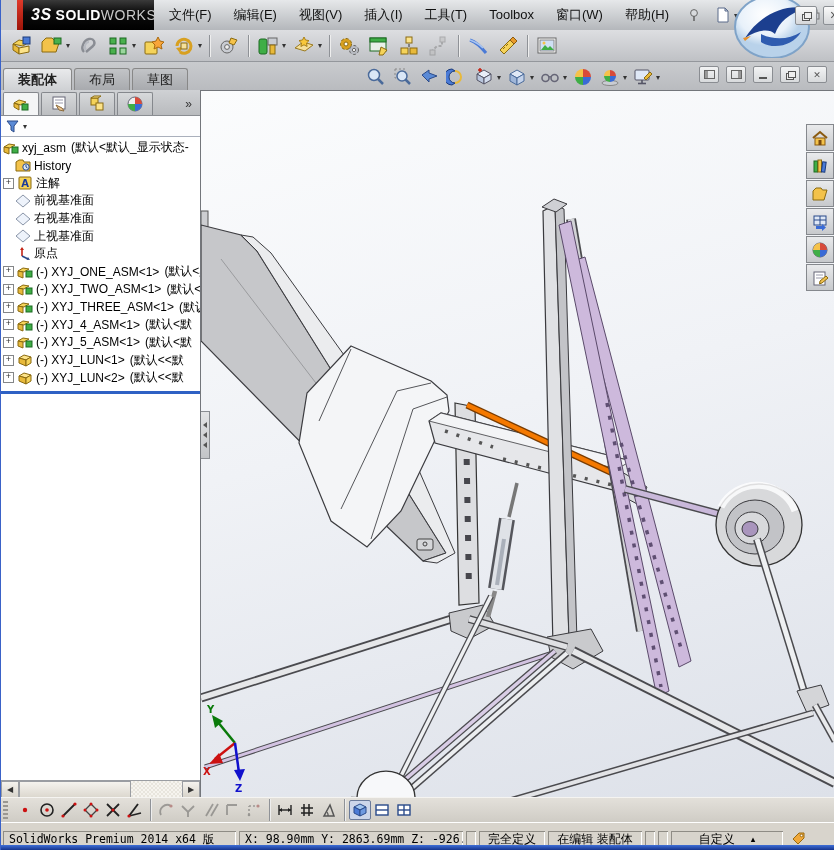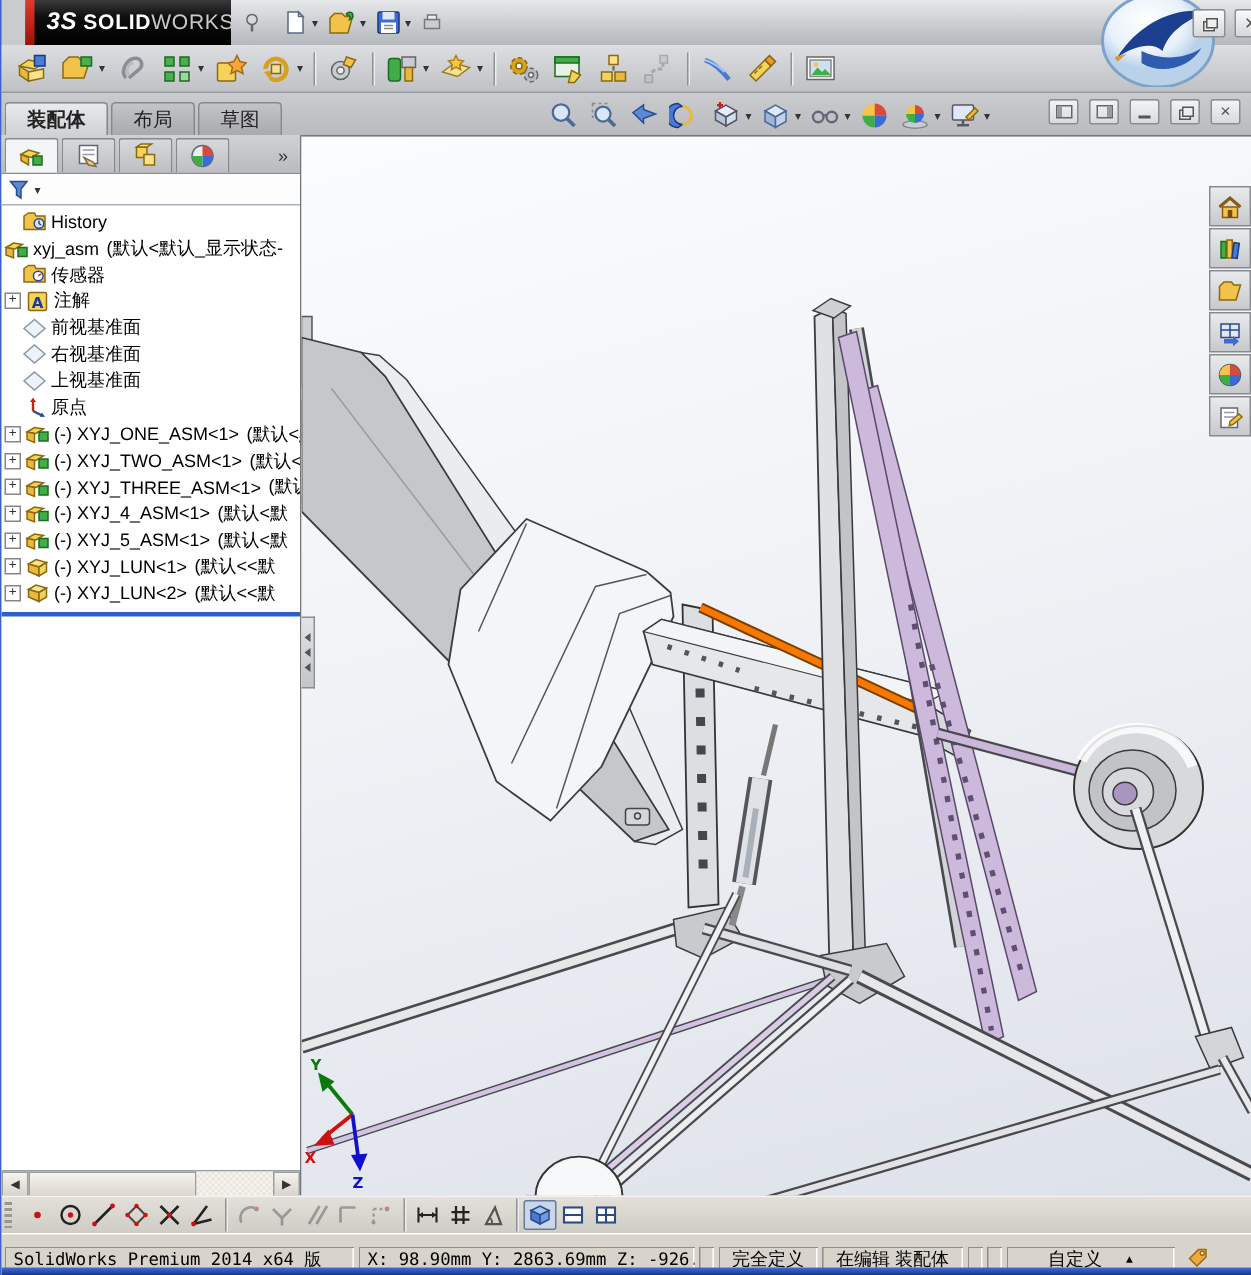--- a/index.html
+++ b/index.html
@@ -92,20 +92,30 @@
 
 <div id="app">
 
   <div class="titlebar">
     <div class="logoblock">
       <div class="redstripe"></div>
       <div class="brand">
         <span class="glyph">3S</span><span class="n1">SOLID</span><span class="n2">WORKS</span>
       </div>
     </div>
+    <div class="menubar">
+      <span class="menu-item">文件(F)</span>
+      <span class="menu-item">编辑(E)</span>
+      <span class="menu-item">视图(V)</span>
+      <span class="menu-item">插入(I)</span>
+      <span class="menu-item">工具(T)</span>
+      <span class="menu-item">Toolbox</span>
+      <span class="menu-item">窗口(W)</span>
+      <span class="menu-item">帮助(H)</span>
+    </div>
     <svg class="pin" viewBox="0 0 16 16">
         <circle cx="8" cy="6" r="3.4" fill="#d8dadd" stroke="#666"></circle>
         <line x1="8" y1="9" x2="8" y2="14" stroke="#666" stroke-width="1.6"></line>
       </svg>
     <div class="qaccess">
       <span class="qbtn">
         <svg width="18" height="18" viewBox="0 0 18 18">
             <path d="M4 2 h7 l3 3 v11 h-10 z" fill="#fff" stroke="#5a6a8a"></path>
             <path d="M11 2 l3 3 h-3 z" fill="#cfd8ea" stroke="#5a6a8a"></path>
           </svg>
@@ -431,46 +441,37 @@
         <span class="pchev">»</span>
       </div>
       <div class="filterbar">
         <svg width="16" height="15" viewBox="0 0 16 15">
             <path d="M2 2 h11 l-4 5 v6 l-3 -2 v-4 z" fill="#5a8ad6" stroke="#2a4a8a"></path>
           </svg>
         <span class="caret">▾</span>
       </div>
       <div class="tree">
         <div class="trow">
+          <span class="gap2"></span>
+          <svg class="ticon" viewBox="0 0 16 16">
+              <path d="M1 7 l5 -3 6 1 -5 3 z" fill="#f5d35a" stroke="#8a6a10"></path>
+              <path d="M1 7 l5 1 v6 l-5 -2 z" fill="#e8b93a" stroke="#8a6a10"></path>
+              <rect x="9" y="7" width="6" height="6" fill="#3fae46" stroke="#1d6a22"></rect>
+            </svg>
+          <span class="tlabel">xyj_asm</span>
+          <span class="tsuffix">(默认&lt;默认_显示状态-</span>
+        </div>
+        <div class="trow">
           <span class="gap"></span>
           <svg class="ticon" viewBox="0 0 16 16">
               <path d="M1 4 l3 -2 h4 l1 2 h6 v9 h-14 z" fill="#f3c24a" stroke="#8a6a10"></path>
               <circle cx="11" cy="9" r="3.2" fill="#d9e6f6" stroke="#2a4a8a"></circle>
               <path d="M11 7 v2 l1.5 1" fill="none" stroke="#2a4a8a"></path>
             </svg>
           <span class="tlabel">History</span>
-        </div>
-        <div class="trow">
-          <span class="gap2"></span>
-          <svg class="ticon" viewBox="0 0 16 16">
-              <path d="M1 7 l5 -3 6 1 -5 3 z" fill="#f5d35a" stroke="#8a6a10"></path>
-              <path d="M1 7 l5 1 v6 l-5 -2 z" fill="#e8b93a" stroke="#8a6a10"></path>
-              <rect x="9" y="7" width="6" height="6" fill="#3fae46" stroke="#1d6a22"></rect>
-            </svg>
-          <span class="tlabel">xyj_asm</span>
-          <span class="tsuffix">(默认&lt;默认_显示状态-</span>
-        </div>
-        <div class="trow">
-          <span class="gap"></span>
-          <svg class="ticon" viewBox="0 0 16 16">
-              <path d="M1 4 l3 -2 h4 l1 2 h6 v9 h-14 z" fill="#f3c24a" stroke="#8a6a10"></path>
-              <circle cx="10.5" cy="9" r="3.2" fill="#fff" stroke="#2a4a8a"></circle>
-              <line x1="10.5" y1="9" x2="12.5" y2="7.5" stroke="#c42315"></line>
-            </svg>
-          <span class="tlabel">传感器</span>
         </div>
         <div class="trow">
           <span class="expbox">+</span>
           <svg class="ticon" viewBox="0 0 16 16">
               <rect x="2" y="2" width="12" height="12" rx="1" fill="#f5d35a" stroke="#8a6a10"></rect>
               <text x="8" y="12" text-anchor="middle" font-size="10" font-weight="bold" fill="#1a3a9a" font-family="DejaVu Sans">A</text>
             </svg>
           <span class="tlabel">注解</span>
         </div>
         <div class="trow">

